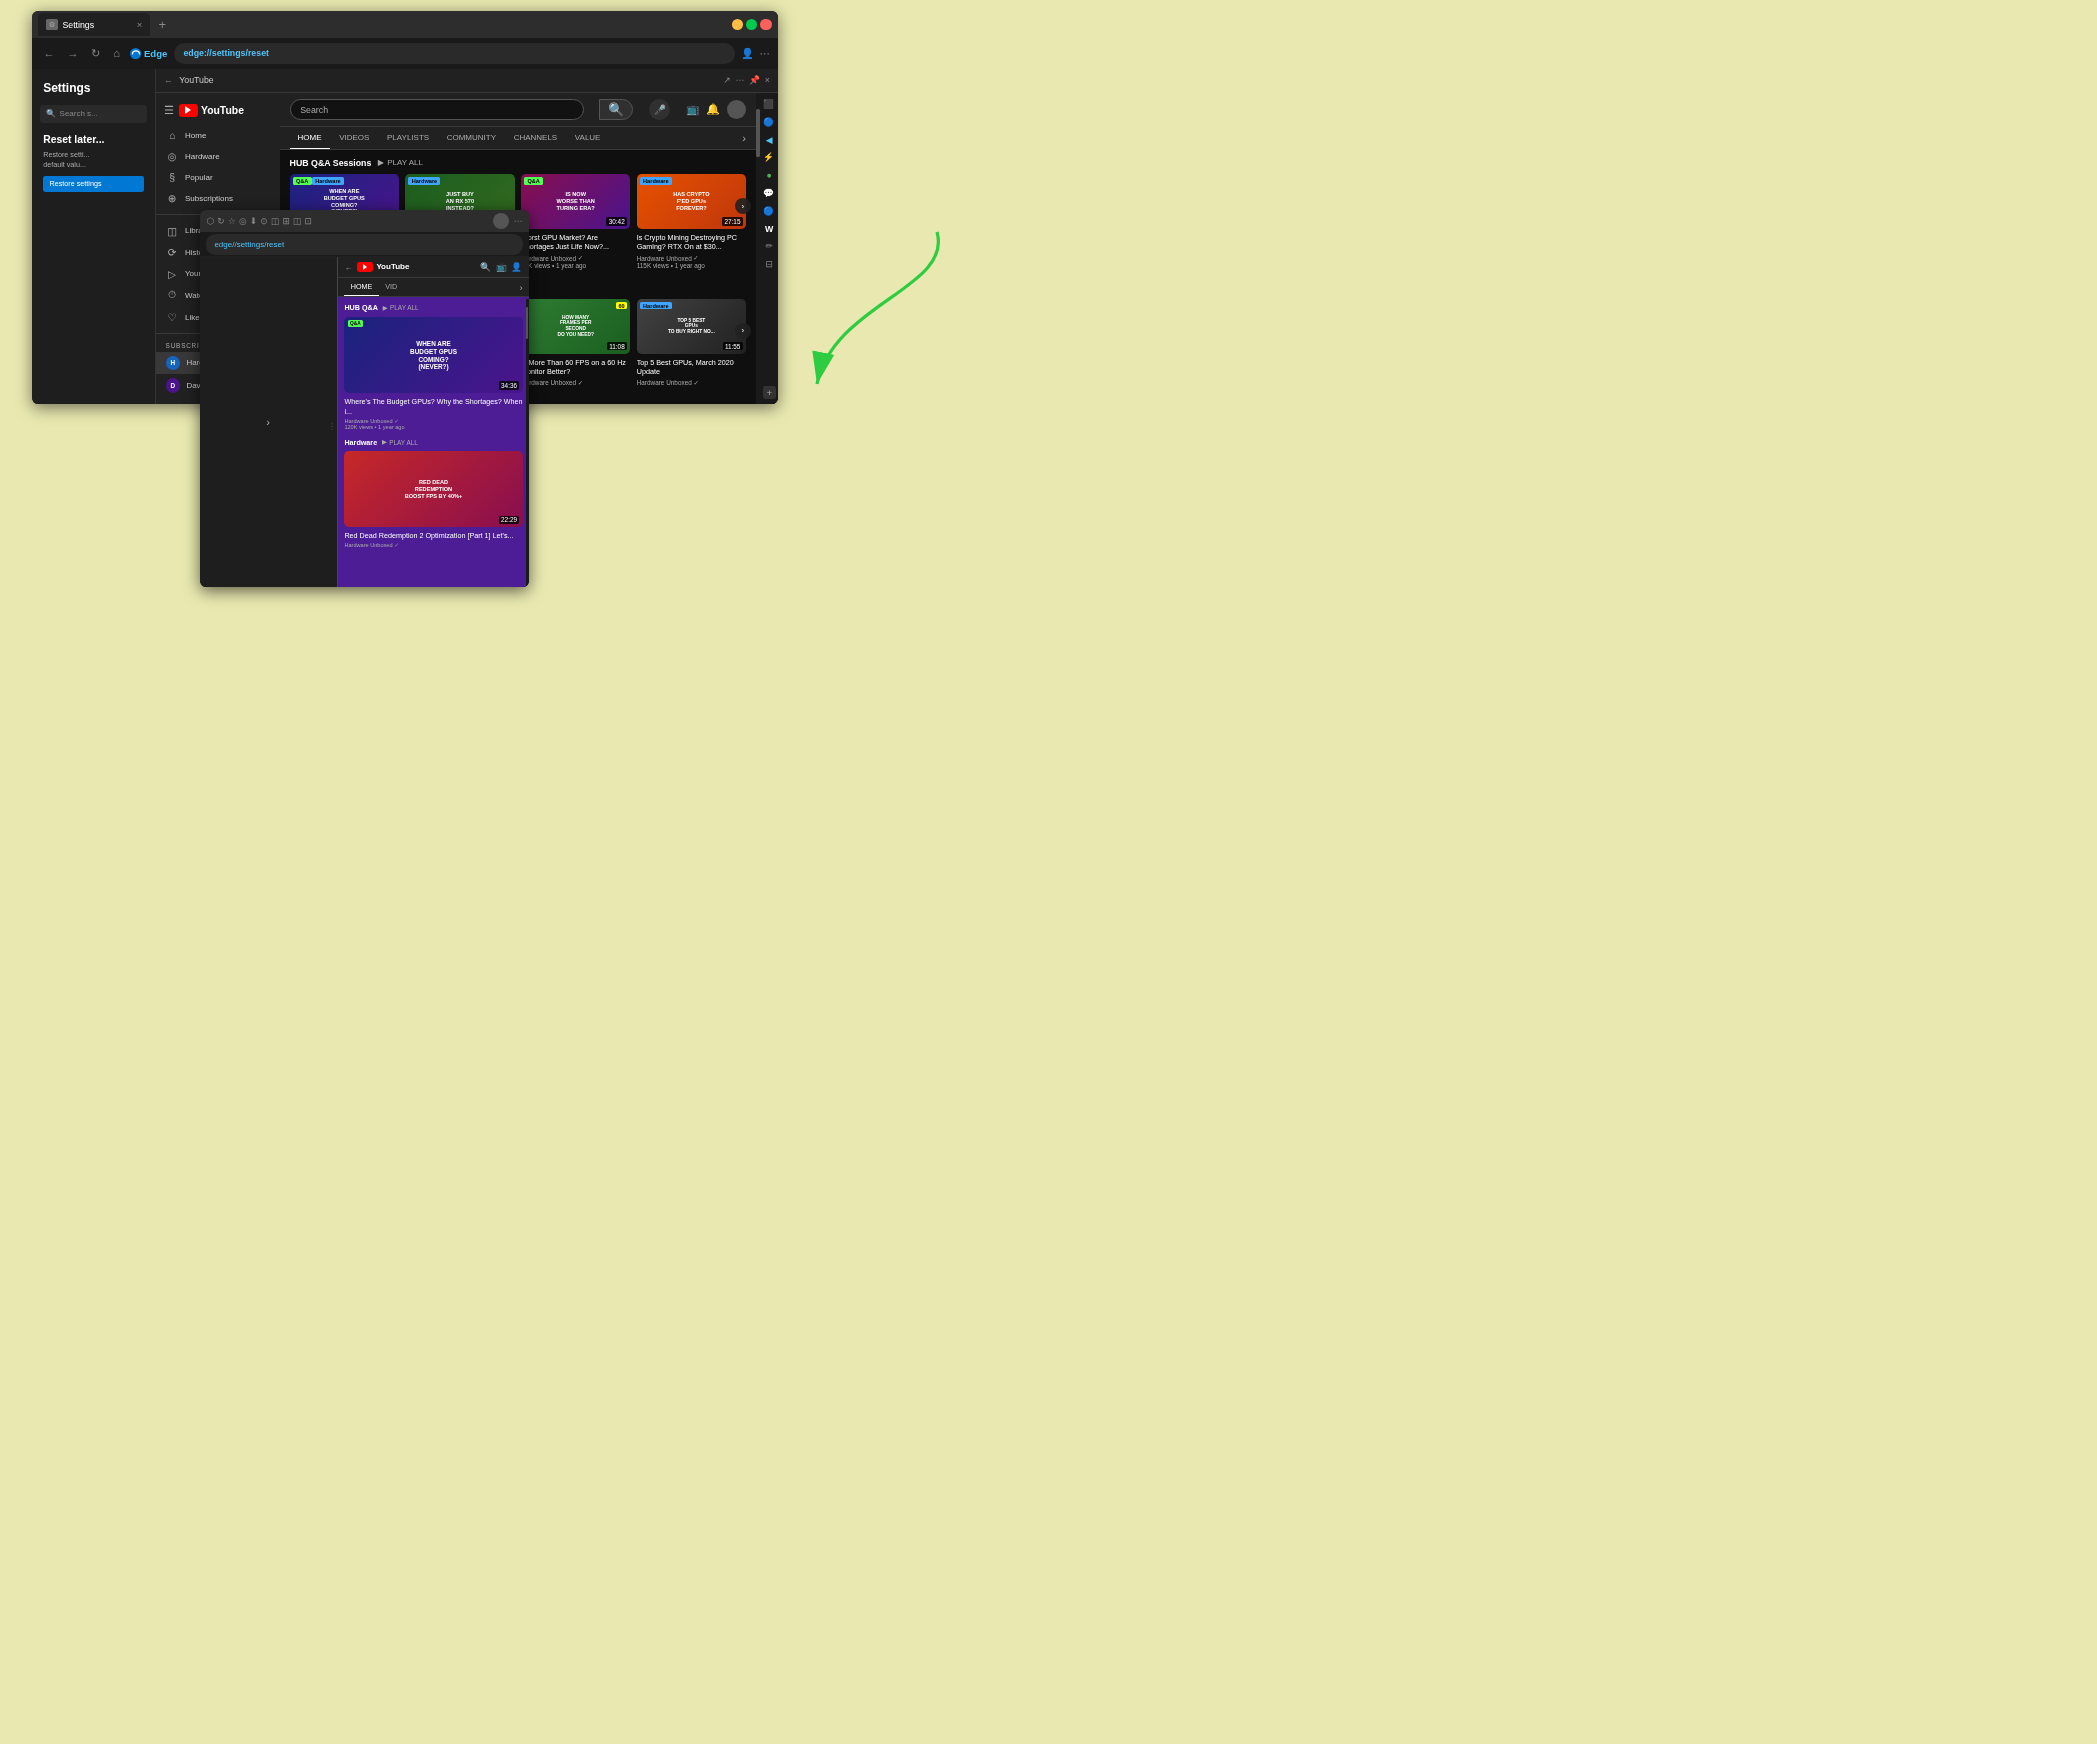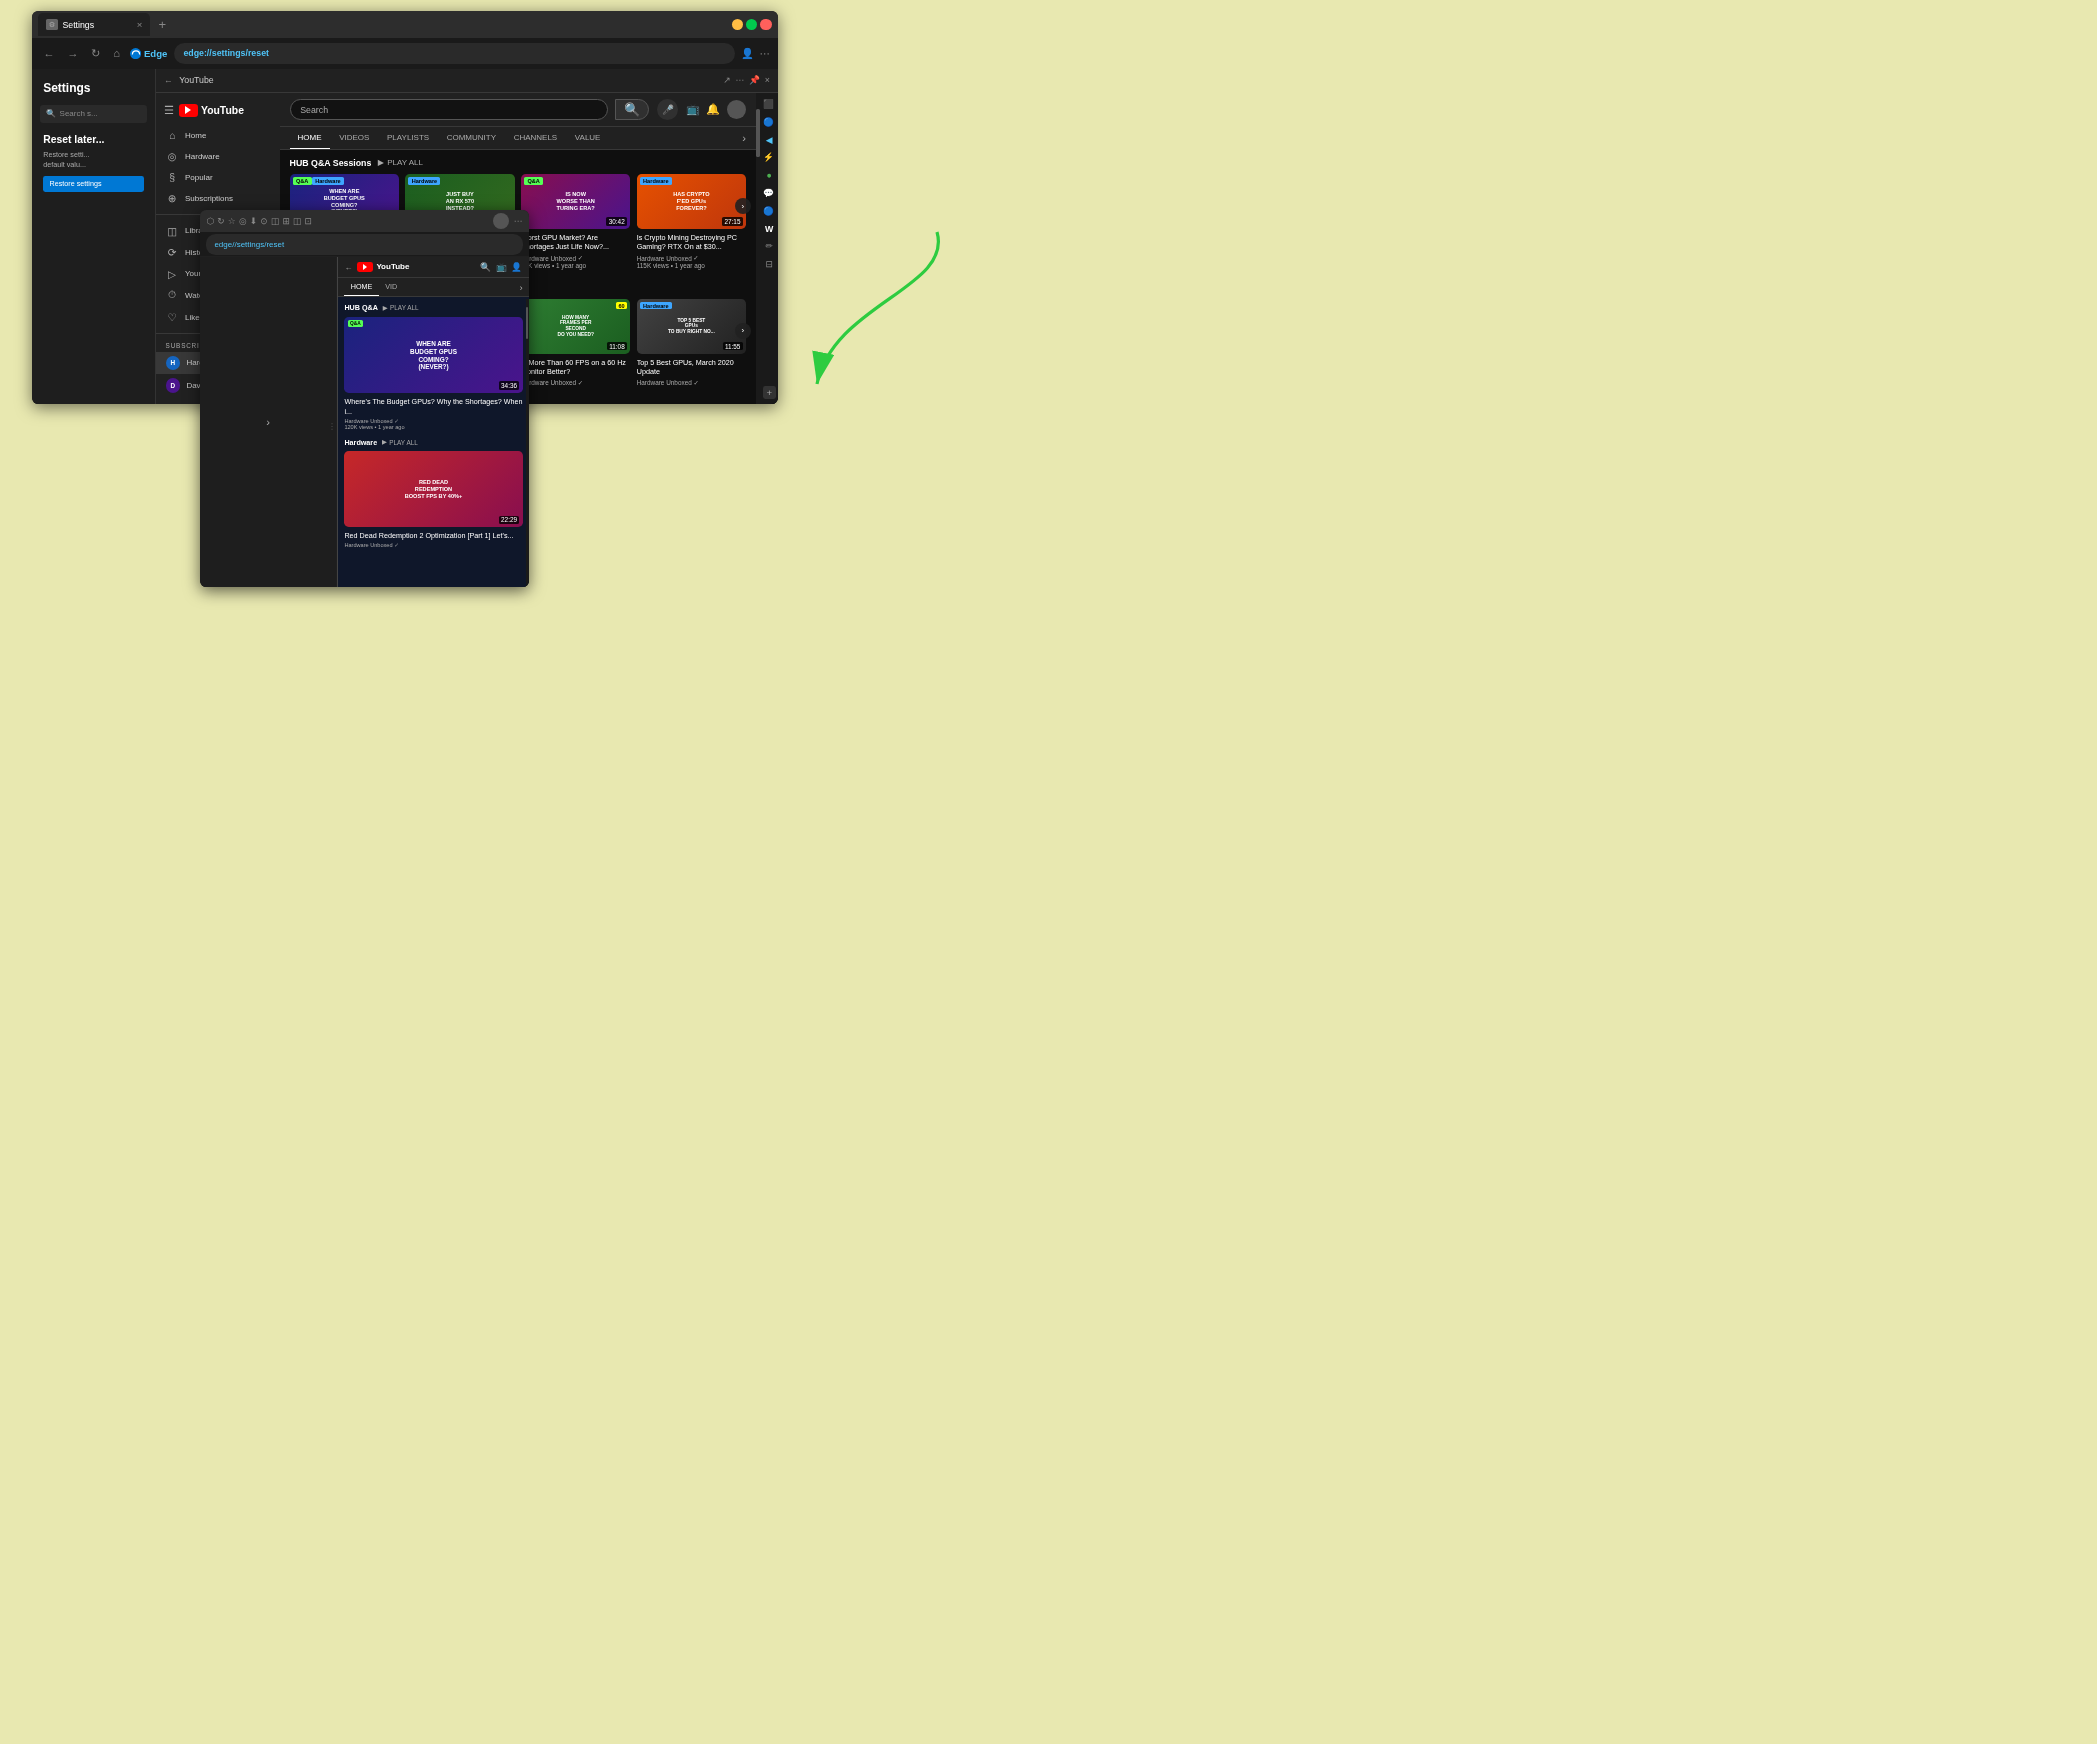--- a/index.html
+++ b/index.html
@@ -344,21 +344,21 @@
       display: flex;
       flex-direction: column;
     }
 
     
     .yt-search-bar {
       background: #212121;
       padding: 6.4px 9.6px;
       display: flex;
       align-items: center;
-      gap: 8px;
+      gap: 16px;
       border-bottom: 0.8px solid #383838;
     }
     .yt-search-input {
       flex: 1;
       background: #121212;
       border: 0.8px solid #555;
       border-radius: 16px;
       height: 21px;
       display: flex;
       align-items: center;
@@ -700,21 +700,21 @@
       margin-left: auto;
       display: flex;
       align-items: center;
       color: #aaa;
       font-size: 9.6px;
       cursor: pointer;
     }
 
     .small-yt-content {
       flex: 1;
-      background: #0f172a;
+      background: #4c1d95;
       overflow-y: auto;
       padding: 6.4px;
     }
     .small-yt-content::-webkit-scrollbar { width: 3.2px; }
     .small-yt-content::-webkit-scrollbar-thumb { background: #555; }
 
     .small-section-header {
       display: flex;
       align-items: center;
       gap: 4.8px;

